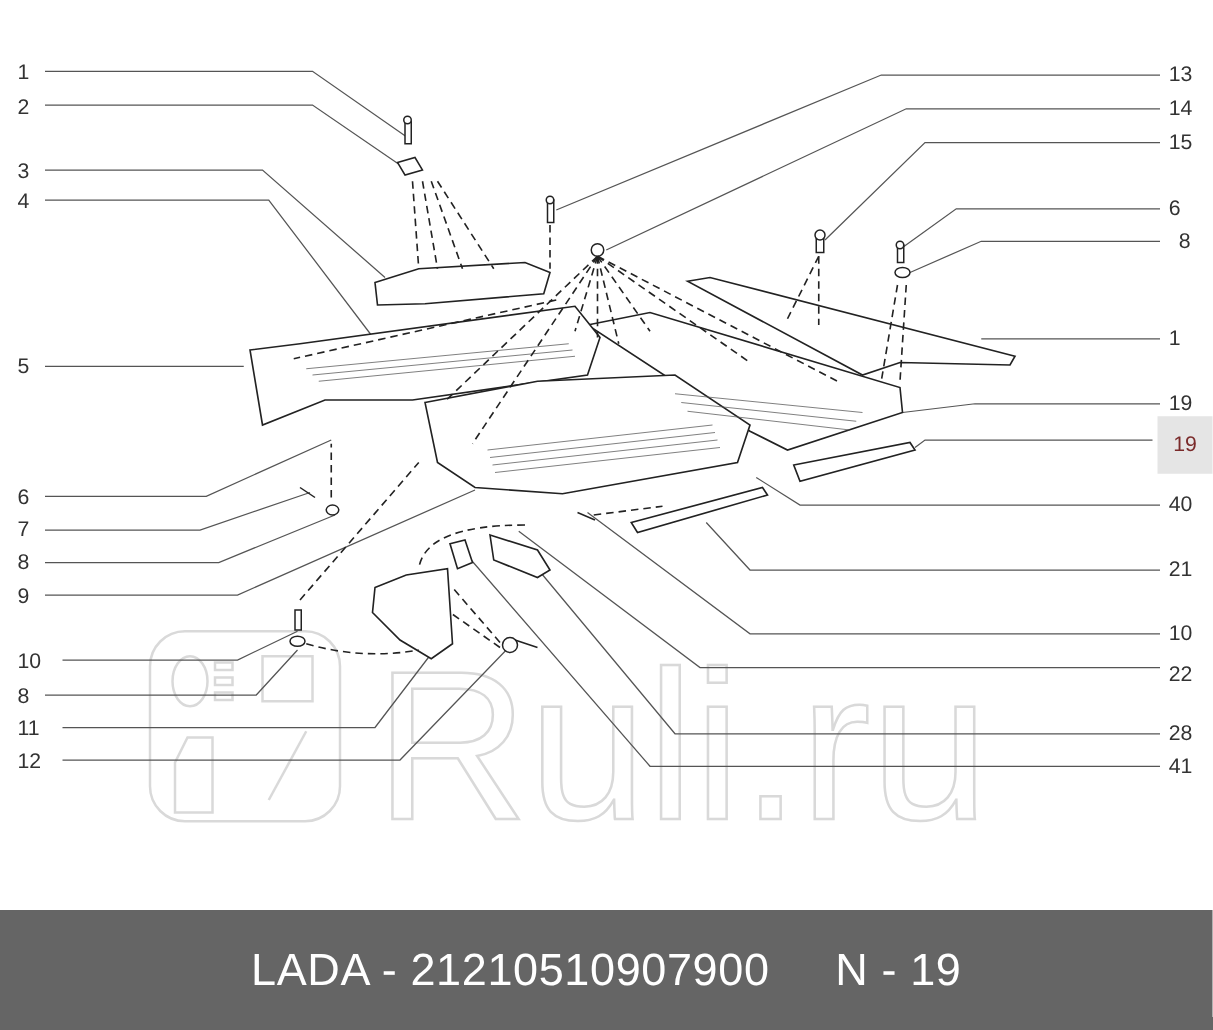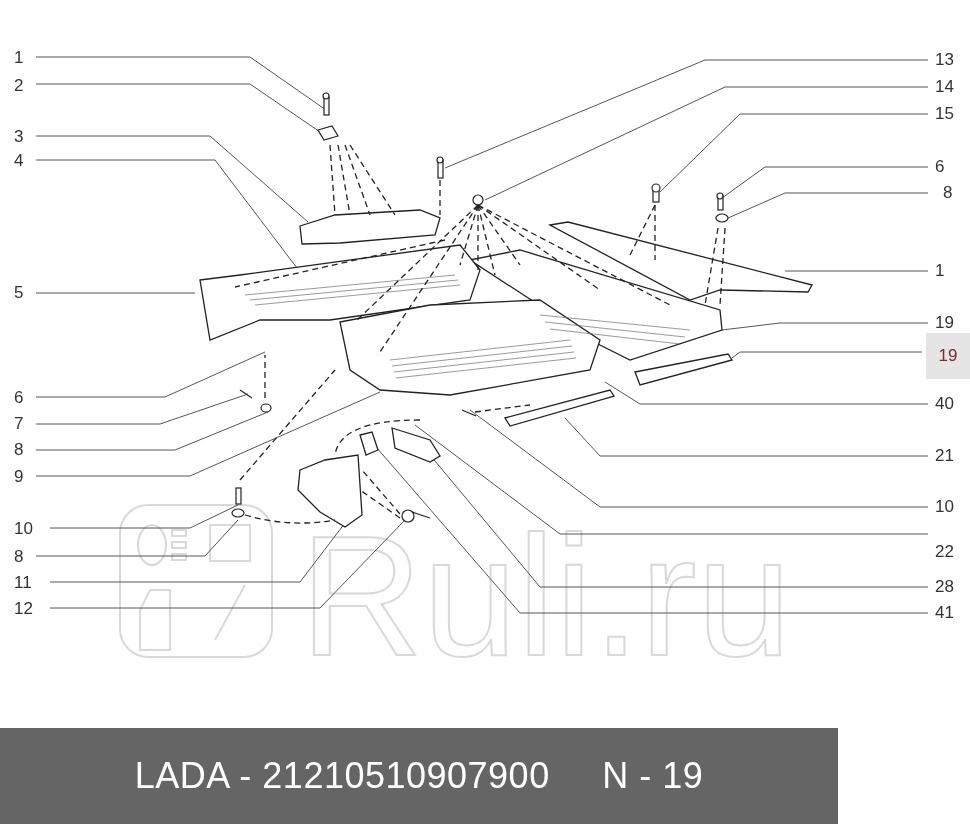--- a/index.html
+++ b/index.html
@@ -13,21 +13,21 @@
     position: absolute; font-size: 17px; color: #333333; line-height: 20px;
     font-family: "Liberation Sans", sans-serif;
   }
   .callout.left { text-align: left; }
   .callout.right { text-align: center; }
   .callout.highlight {
     background: #e5e5e5; color: #7a2a2a; padding: 0;
     width: 44px; height: 46px; line-height: 46px; text-align: center;
   }
   #footer {
-    position: absolute; left: 0; top: 728px; width: 838px; height: 96px;
+    position: absolute; left: 0; top: 728px; width: 970px; height: 96px;
     background: #656565;
     display: flex; align-items: center; justify-content: center;
   }
   #footer .caption {
     color: #ffffff; font-size: 36px; letter-spacing: 0.5px;
     font-family: "Liberation Sans", "DejaVu Sans", sans-serif;
     white-space: pre;
   }
 </style>
 </head>
@@ -185,20 +185,20 @@
   <span class="callout right" style="left:935px;top:77px">14</span>
   <span class="callout right" style="left:935px;top:104px">15</span>
   <span class="callout right" style="left:935px;top:157px">6</span>
   <span class="callout right" style="left:943px;top:183px">8</span>
   <span class="callout right" style="left:935px;top:261px">1</span>
   <span class="callout right" style="left:935px;top:313px">19</span>
   <span class="callout right highlight" style="left:926px;top:333px">19</span>
   <span class="callout right" style="left:935px;top:394px">40</span>
   <span class="callout right" style="left:935px;top:446px">21</span>
   <span class="callout right" style="left:935px;top:497px">10</span>
-  <span class="callout right" style="left:935px;top:542px">22</span>
+  <span class="callout right" style="left:935px;top:530px">22</span>
   <span class="callout right" style="left:935px;top:577px">28</span>
   <span class="callout right" style="left:935px;top:603px">41</span>
 </div>
 
 <div id="footer">
   <span class="caption">LADA - 21210510907900     N - 19</span>
 </div>
 
 </body></html>

